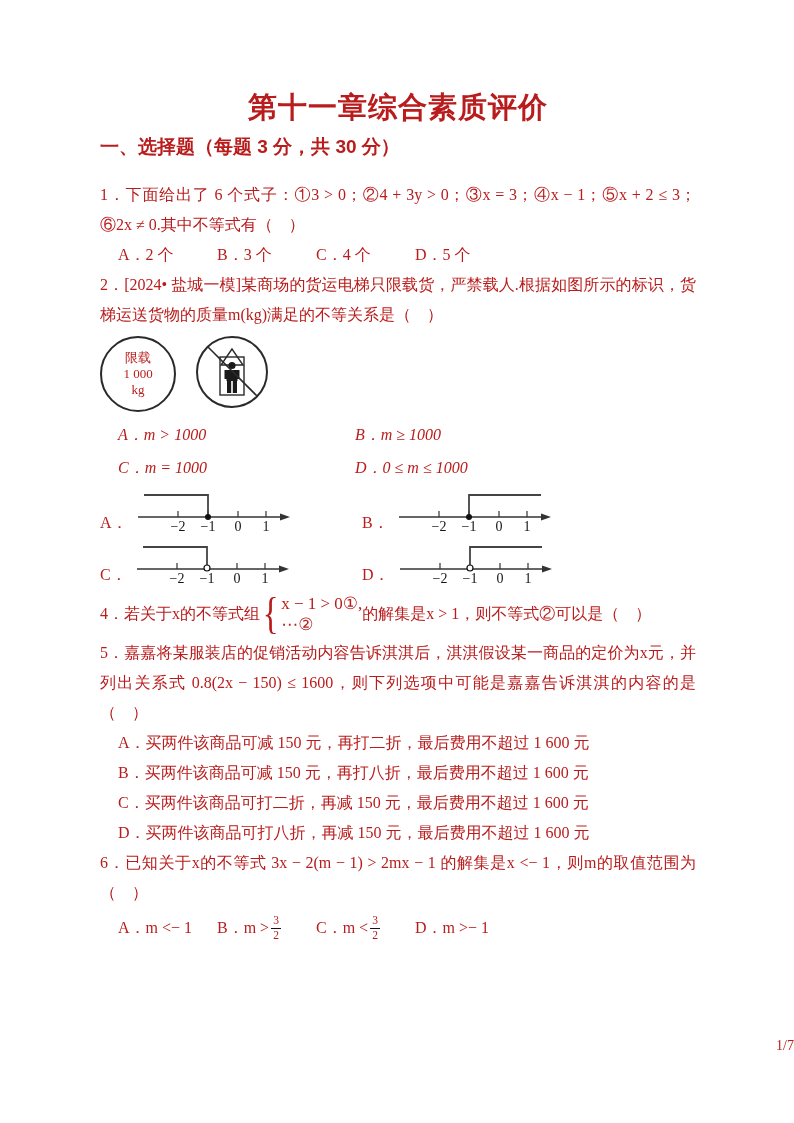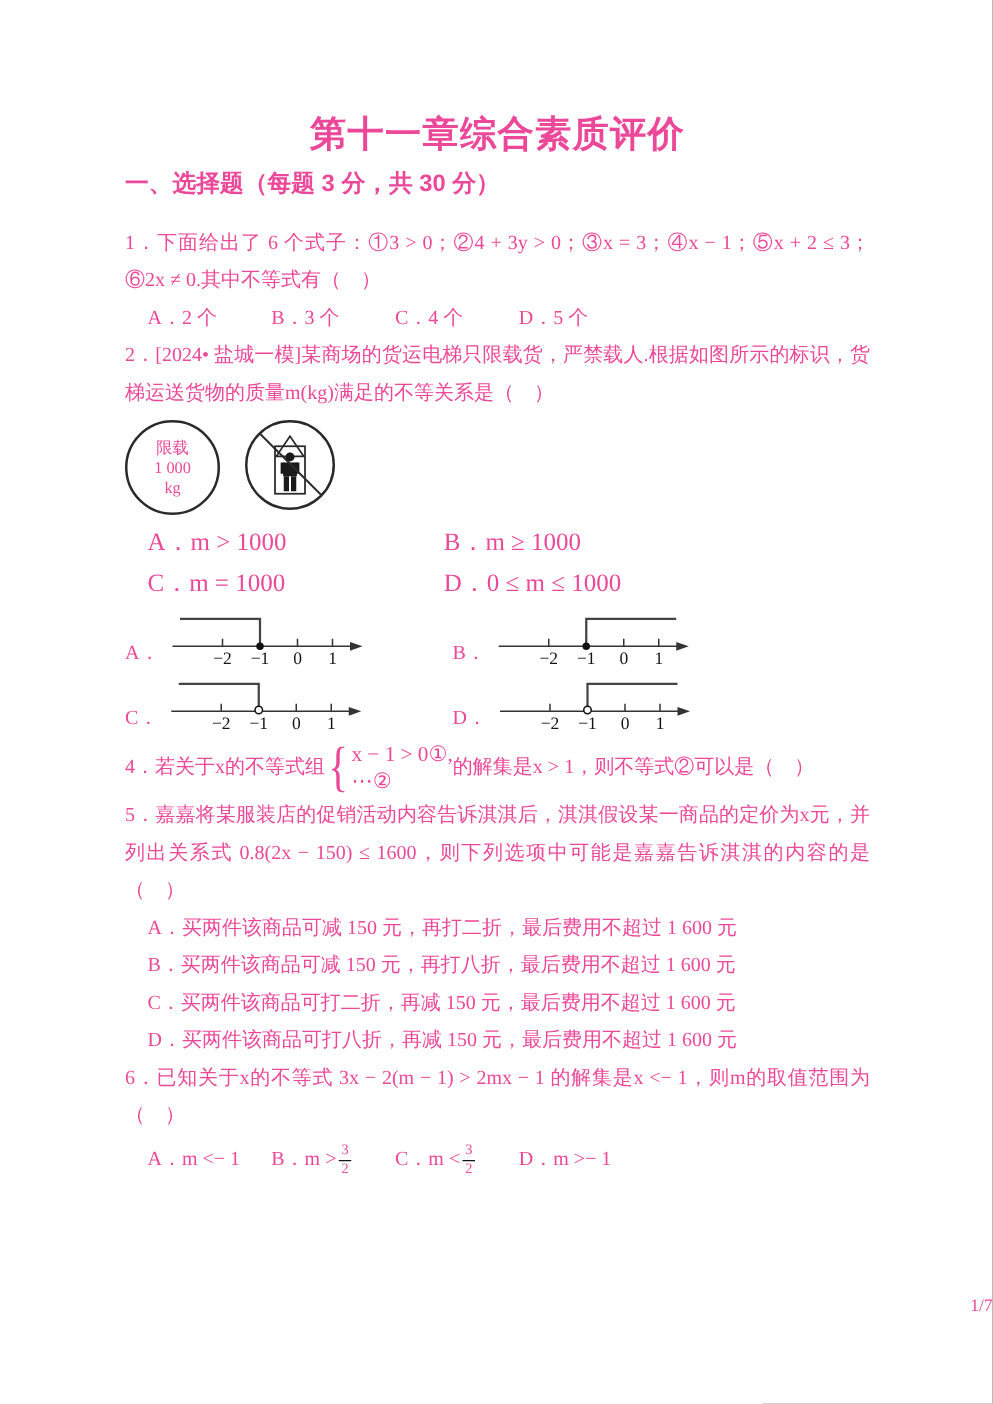--- a/index.html
+++ b/index.html
@@ -1,38 +1,38 @@
 <!DOCTYPE html>
 <html><head>
 <meta charset="utf-8">
 <style>
   html,body{margin:0;padding:0;background:#888;}
   .page{
     width:794px;height:1123px;background:#ffffff;position:relative;
-    font-family:"Liberation Serif","DejaVu Serif",serif;color:#ec4899;
+    font-family:"Liberation Serif","DejaVu Serif",serif;color:#b91c1c;
     margin:0 auto;overflow:hidden;
   }
   .content{padding:88px 98px 0 100px;}
   .title{
     font-family:"Liberation Sans","DejaVu Sans",sans-serif;
     font-size:29px;font-weight:700;text-align:center;margin:0 0 6px 0;letter-spacing:1px;
   }
   .subtitle{font-size:15px;text-align:center;margin:0 0 10px 0;}
   .section{
     font-family:"Liberation Sans","DejaVu Sans",sans-serif;
     font-size:19px;font-weight:700;margin:0 0 20px 0;
   }
   .q{margin:0;}
   .stem{font-size:16px;line-height:30px;margin:0;text-align:justify;}
   .optrow{display:flex;padding-left:18px;font-size:16px;line-height:30px;}
   .optrow > span{min-width:99px;display:inline-flex;align-items:center;}
   .optlist p{font-size:16px;line-height:30px;margin:0;padding-left:18px;}
   .opts2{
     display:grid;grid-template-columns:237px 1fr;
-    padding-left:18px;font-size:20px;line-height:33px;
+    padding-left:18px;font-size:16px;line-height:33px;font-style:italic;
   }
   
   .signs{display:flex;align-items:center;gap:18px;margin:4px 0 4px 0;height:80px;}
   .sign-circle{
     width:72px;height:72px;border:2px solid #2a2a2a;border-radius:50%;
     display:flex;flex-direction:column;align-items:center;justify-content:center;
     font-size:13px;line-height:16px;text-align:center;
   }
   
   .nl-grid{display:grid;grid-template-columns:262px 1fr;row-gap:4px;margin:2px 0 4px 0;}

